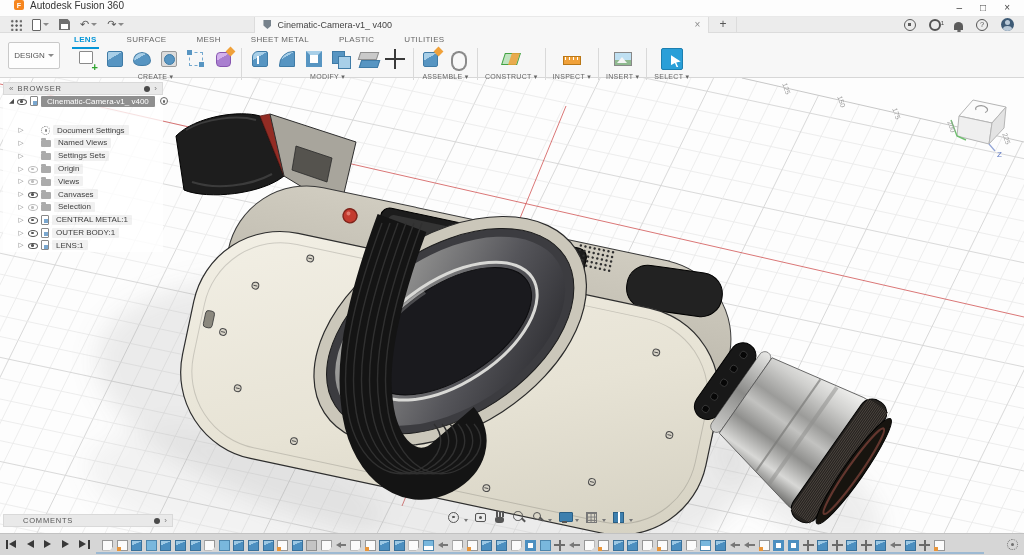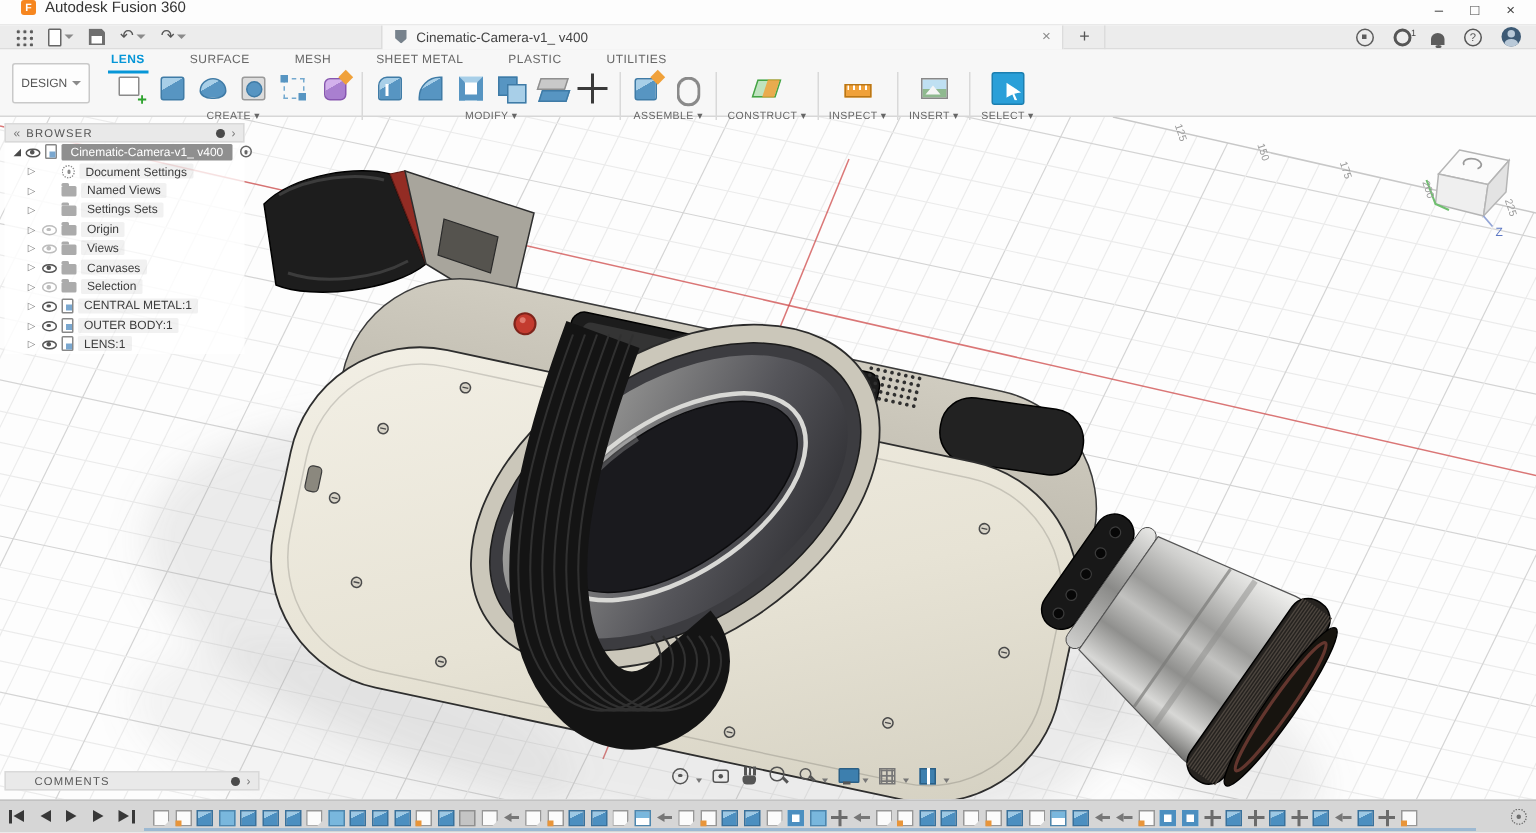--- a/index.html
+++ b/index.html
@@ -659,21 +659,21 @@
       <span class="panel-more">›</span>
     </div>
     <div id="browser-rows">
         <div class="brow root">
           <span class="tri-c tri-open">◢</span>
           <span class="eye"></span>
           <span class="bico bico-comp"></span>
           <span class="blabel">Cinematic-Camera-v1_ v400</span>
           <span class="radio"></span>
         </div>
-        <div class="brow" style="padding-left: 14px;">
+        <div class="brow" style="padding-left: 14px; margin-top: 16px;">
           <span class="tri-c">▷</span>
           <span class="eye none"></span>
           <span class="bico bico-gear"></span>
           <span class="blabel">Document Settings</span>
         </div>
         <div class="brow" style="padding-left: 14px;">
           <span class="tri-c">▷</span>
           <span class="eye none"></span>
           <span class="bico bico-folder"></span>
           <span class="blabel">Named Views</span>

